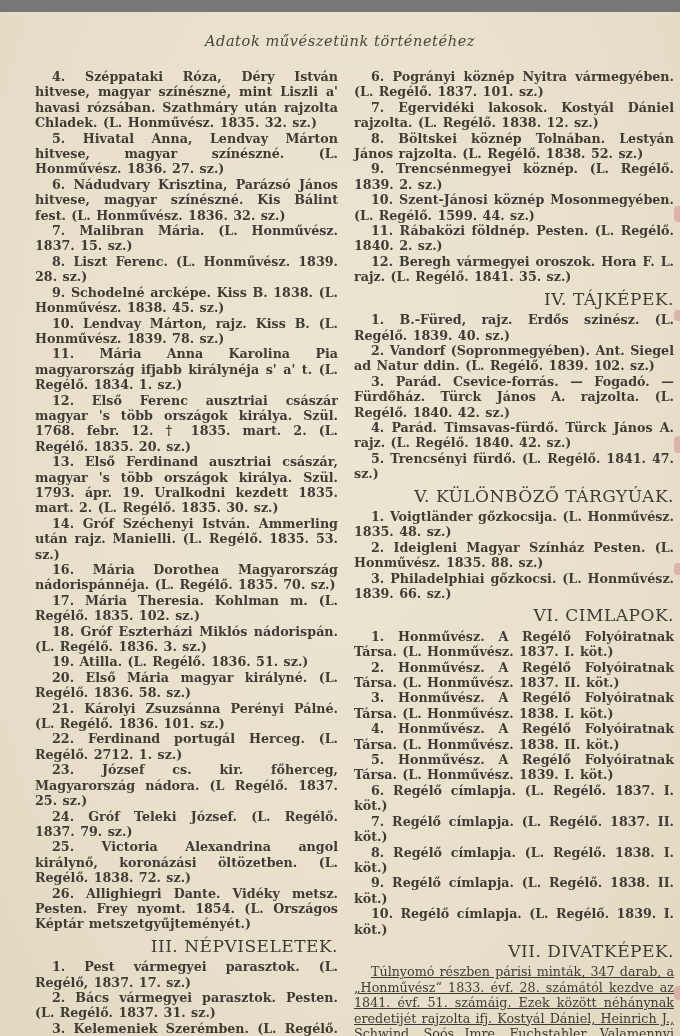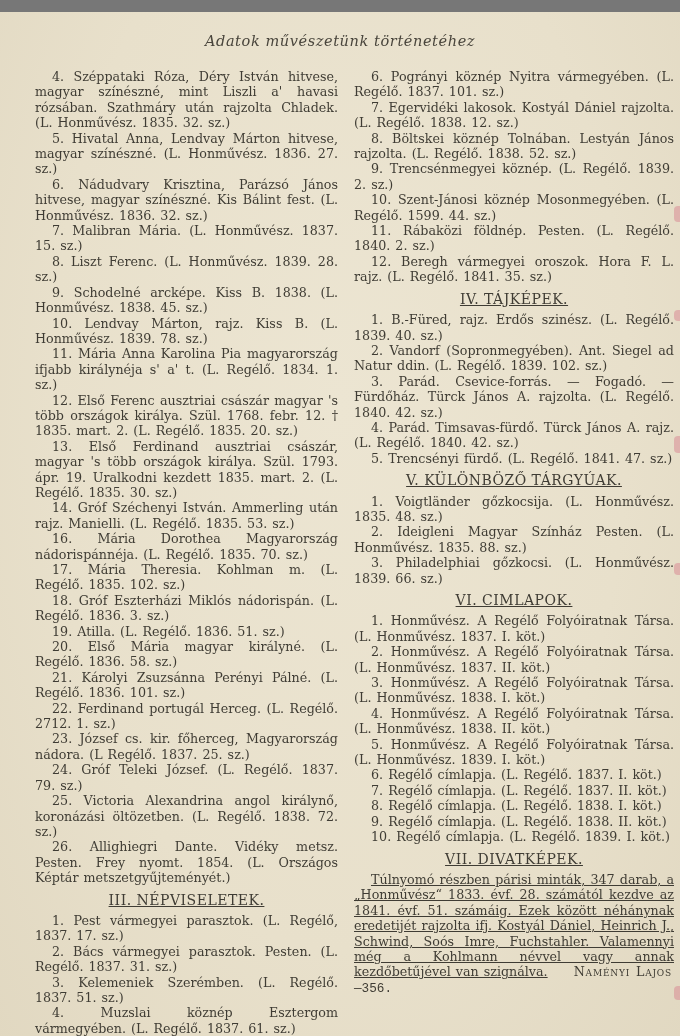--- a/index.html
+++ b/index.html
@@ -25,29 +25,29 @@
     display:grid;
     grid-template-columns:303px 320px;
     column-gap:16px;
   }
   .col { font-size:12.7px; line-height:15.4px; }
   p.entry {
     margin:0;
     text-align:justify;
     text-indent:17px;
     word-spacing:1px;
+    font-weight:bold;
   }
   .sec {
     margin:7px 0 5px;
-    font-size:14px;
+    font-size:17px;
     font-weight:normal;
-    text-align:center;
+    text-align:right;
     letter-spacing:0.5px;
     color:#3f3c34;
-    text-decoration:underline;
   }
   .closing { margin:0; text-align:justify; text-indent:17px; word-spacing:1px;text-decoration:underline; }
   .signature {
     float:right;
     font-variant:small-caps;
     letter-spacing:0.8px;
     padding-right:2px;
   }
   .reference { padding-right:16px; margin-top:1px;font-family:Liberation Mono, monospace; }
   .edge-mark {

